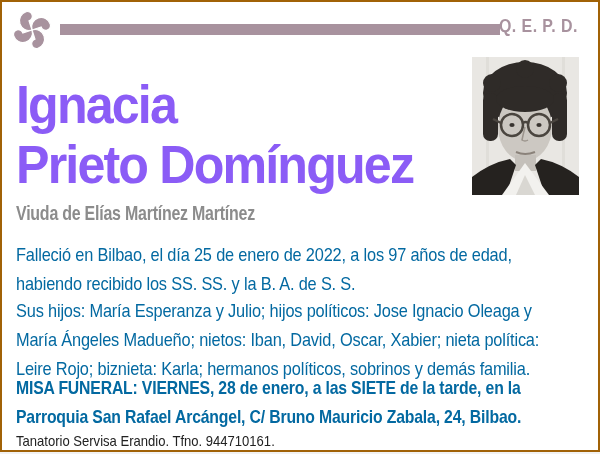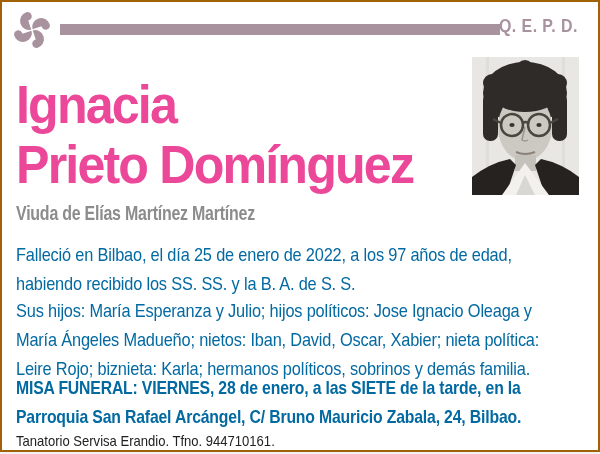--- a/index.html
+++ b/index.html
@@ -21,21 +21,21 @@
     font-size:19px;font-weight:700;color:#a8929e;
     white-space:nowrap;transform:scaleX(.84);transform-origin:100% 0;
     letter-spacing:.5px;
   }
   
   .photo{position:absolute;left:470px;top:55px;width:107px;height:138px;}
   .photo svg{display:block;width:100%;height:100%;}
   
   .name{
     position:absolute;left:14px;top:72px;
-    font-size:54px;font-weight:700;color:#ec4899;
+    font-size:54px;font-weight:700;color:#8b5cf6;
     line-height:60px;letter-spacing:-2px;
   }
   .name .line{display:block;white-space:nowrap;transform:scaleX(.93);transform-origin:0 0;}
   .relation{
     position:absolute;left:14px;top:199px;
     font-size:21px;font-weight:700;color:#8c8c8c;
     white-space:nowrap;transform:scaleX(.76);transform-origin:0 0;
     letter-spacing:-.3px;
   }
   

